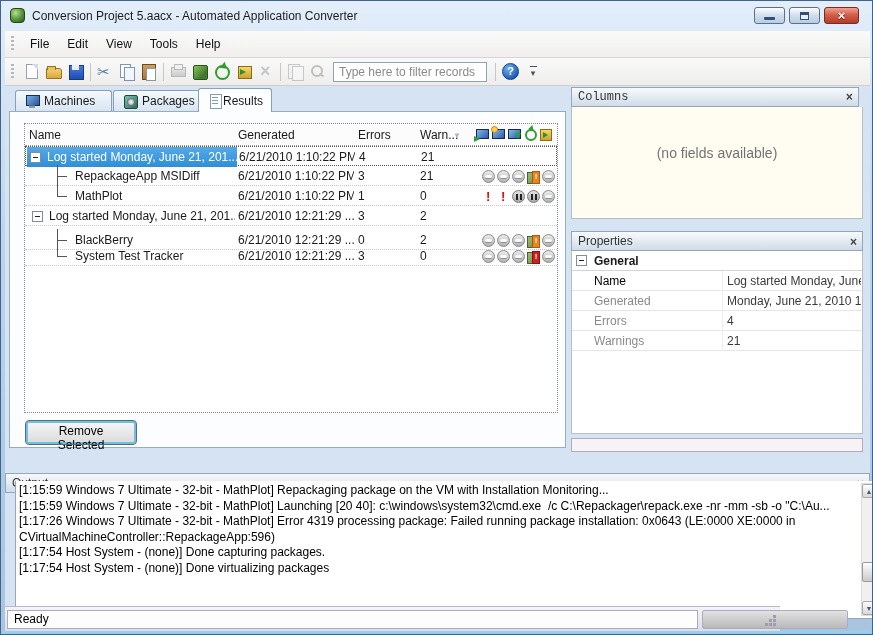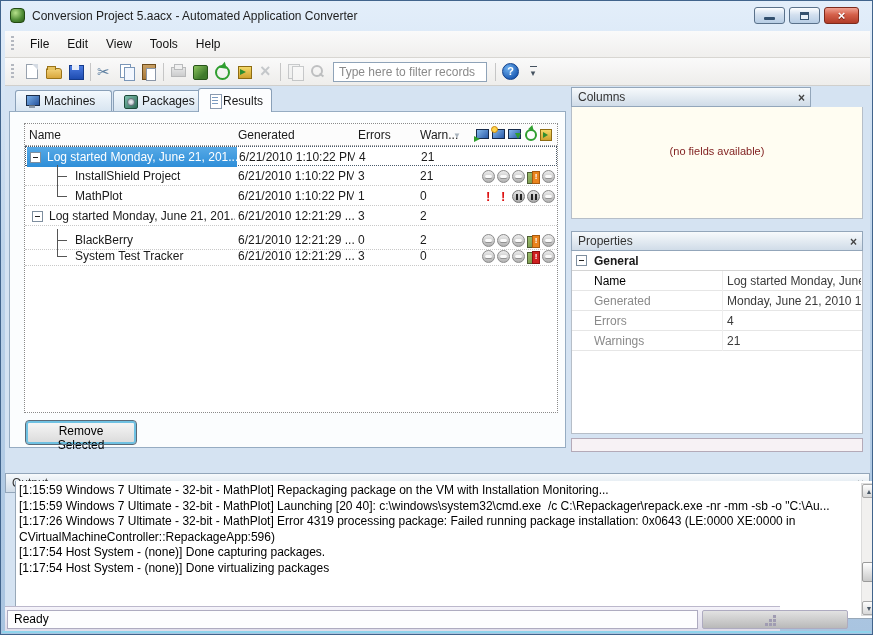--- a/index.html
+++ b/index.html
@@ -142,23 +142,23 @@
 
   
   .removebtn { position:absolute; left:16px; top:309px; width:110px; height:23px;
     background:linear-gradient(#f5f5f5,#dcdcdc); border:2px solid #6fc1e2; outline:1px solid #5a6a78;
     border-radius:3px; font-size:12px; font-family:"Liberation Sans", sans-serif; color:#000; }
 
   
   .panel-header { position:absolute; height:20px; background:linear-gradient(#f7fafc,#d0dce8); border:1px solid #93a6ba;
     line-height:18px; padding:0 6px; color:#333; }
   .ph-x { position:absolute; right:5px; top:1px; color:#444; font-weight:bold; font-size:12px; cursor:default; }
-  .colhead { left:570px; top:86px; width:240px; }
+  .colhead { left:570px; top:86px; width:288px;font-family:Liberation Mono, monospace; }
   .colbody { position:absolute; left:570px; top:106px; width:292px; height:112px; background:#fffdf2; border:1px solid #b6bec8; border-top:none; }
-  .nofields { position:absolute; left:0; width:100%; top:38px; text-align:center; color:#7f1d1d; font-size:11px; }
+  .nofields { position:absolute; left:0; width:100%; top:38px; text-align:center; color:#737373; font-size:14px; }
   .prophead { left:570px; top:230px; width:292px; }
   .propbody { position:absolute; left:570px; top:250px; width:292px; height:183px; background:#fff; border:1px solid #b6bec8; border-top:none; overflow:hidden; }
   .pgroup { position:relative; height:20px; border-bottom:1px solid #d4d4d4; font-weight:bold; line-height:20px; }
   .pgroup .expander { left:4px; top:4px; }
   .pgroup span.gtext { margin-left:22px; }
   .prow { position:relative; height:20px; border-bottom:1px solid #e6e6e6; line-height:20px; }
   .plabel { position:absolute; left:22px; width:124px; overflow:hidden; white-space:nowrap; color:#8a8a8a; }
   .prow.first .plabel { color:#000; }
   .pvalue { position:absolute; left:150px; right:1px; overflow:hidden; white-space:nowrap; color:#3a3a3a; border-left:1px solid #eee; padding-left:4px; }
   .descstrip { position:absolute; left:570px; top:437px; width:292px; height:14px; background:#f7f2f5; border:1px solid #b4aab8; }
@@ -272,21 +272,21 @@
 
       <div class="grow sel" style="top:22px;">
         <span class="gcell gc-name selname"><span class="expander"></span><span class="ntext-parent">Log started Monday, June 21, 201...</span></span>
         <span class="gcell gc-gen">6/21/2010 1:10:22 PM</span>
         <span class="gcell gc-err">4</span>
         <span class="gcell gc-warn">21</span>
       </div>
 
       <div class="grow" style="top:42px;">
         <span class="conn"></span>
-        <span class="gcell gc-name child">InstallShield Project</span>
+        <span class="gcell gc-name child">RepackageApp MSIDiff</span>
         <span class="gcell gc-gen">6/21/2010 1:10:22 PM</span>
         <span class="gcell gc-err">3</span>
         <span class="gcell gc-warn">21</span>
         <span class="gcell gc-stats"><span class="st st-none"></span><span class="st st-none"></span><span class="st st-none"></span><span class="st st-pkg-warning"></span><span class="st st-none"></span></span>
       </div>
 
       <div class="grow" style="top:62px;">
         <span class="conn end"></span>
         <span class="gcell gc-name child">MathPlot</span>
         <span class="gcell gc-gen">6/21/2010 1:10:22 PM</span>

